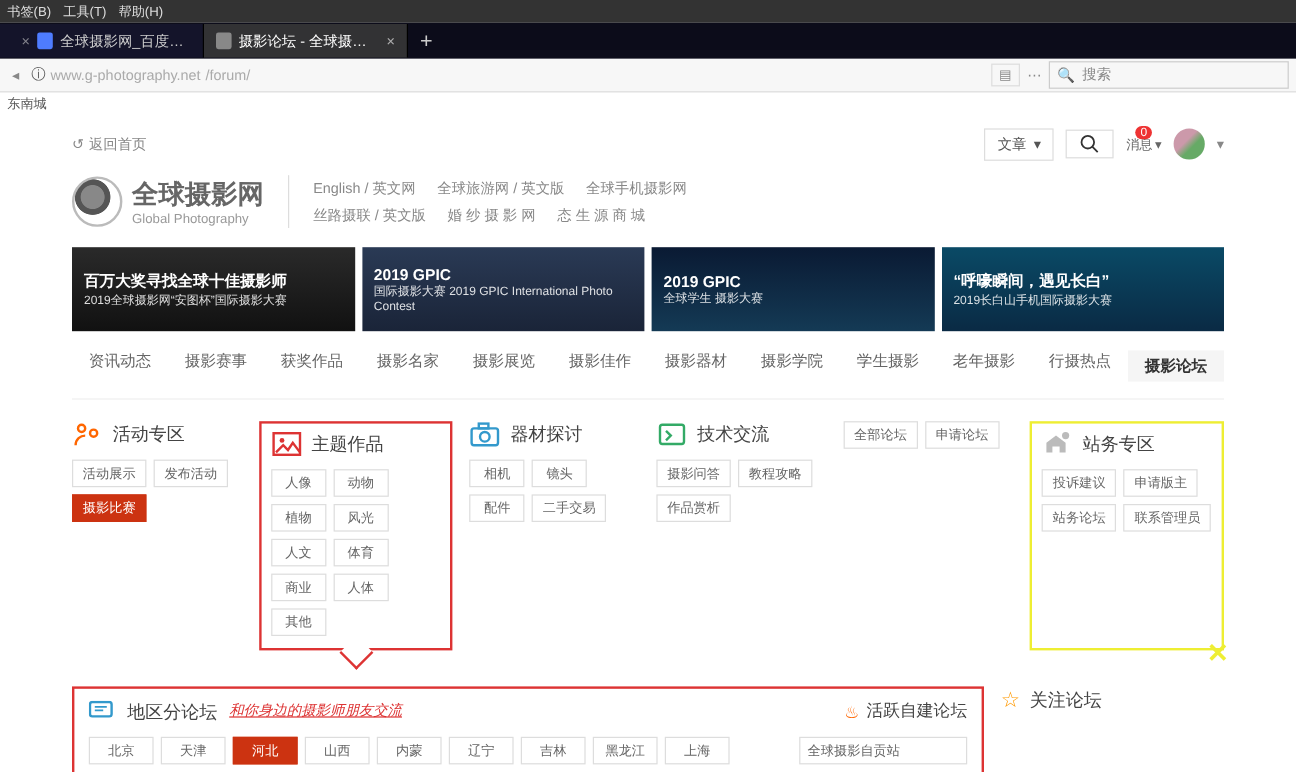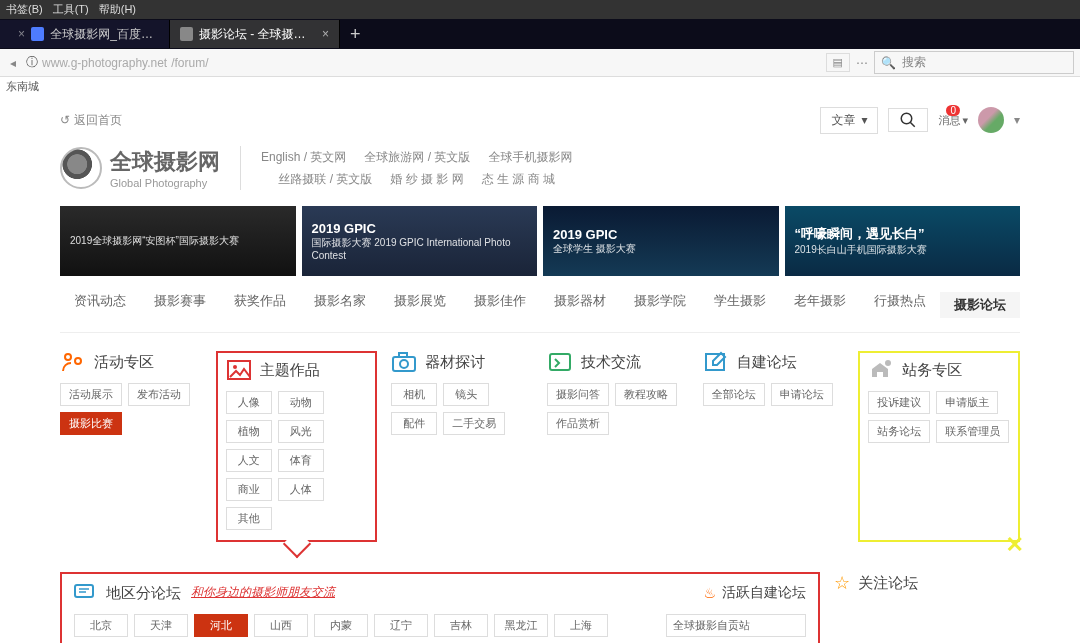--- a/index.html
+++ b/index.html
@@ -30,21 +30,21 @@
   .util .srch { border:1px solid #ddd; padding:2px 8px; width:40px; display:flex; justify-content:center;}
   .util .msg { font-size:11px; color:#666; position:relative; display:flex; align-items:center; gap:2px;}
   .util .msg .badge { background:#e33; color:#fff; border-radius:8px; padding:0 4px; font-size:10px; position:absolute; top:-8px; right:8px;}
   .util .avatar { width:26px;height:26px;border-radius:50%; background:linear-gradient(135deg,#c9a 40%,#6a6 60%);}
   .header { display:flex; align-items:center; gap:20px; padding:10px 0 16px;}
   .logo { display:flex; align-items:center; gap:8px;}
   .logo .mark { width:42px;height:42px;border-radius:50%; background:radial-gradient(circle at 40% 40%, #888 30%, #555 32%, #555 45%, transparent 47%); border:2px solid #bbb;}
   .logo .txt .cn{ font-size:22px; font-weight:bold; color:#666;}
   .logo .txt .en{ font-size:11px; color:#999;}
   .hdlinks { border-left:1px solid #ddd; padding-left:20px; font-size:12px; color:#888; line-height:22px;}
-  .hdlinks .row{ display:flex; gap:18px;justify-content:center;}
+  .hdlinks .row{ display:flex; gap:18px;}
   .hdlinks a{ color:#888; text-decoration:none;}
   .banners { display:flex; gap:6px; margin-bottom:6px;}
   .banner { flex:1; height:70px; color:#fff; font-size:11px; display:flex; flex-direction:column; justify-content:center; padding:6px 10px; position:relative; overflow:hidden;}
   .b1{ background:linear-gradient(#2a2a2a,#111);} 
   .b2{ background:linear-gradient(#2a3a55,#1a2438);} 
   .b3{ background:linear-gradient(#0a1a33,#143a55);} 
   .b4{ background:linear-gradient(#0a4a66,#0a2a44);} 
   .banner .t1{font-size:13px;font-weight:bold;}
   .banner .t2{font-size:10px;opacity:.85;}
   .mainnav { display:flex; border-bottom:1px solid #eee; padding:10px 0 14px; gap:0;}
@@ -159,20 +159,21 @@
       <div class="row">
         <a>丝路摄联 / 英文版</a>
         <a>婚 纱 摄 影 网</a>
         <a>态 生 源 商 城</a>
       </div>
     </div>
   </div>
 
   <div class="banners">
     <div class="banner b1">
+        <div class="t1">百万大奖寻找全球十佳摄影师</div>
         <div class="t2">2019全球摄影网“安图杯”国际摄影大赛</div>
       </div>
     <div class="banner b2">
         <div class="t1">2019 GPIC</div>
         <div class="t2">国际摄影大赛  2019 GPIC International Photo Contest</div>
       </div>
     <div class="banner b3">
         <div class="t1">2019 GPIC</div>
         <div class="t2">全球学生 摄影大赛</div>
       </div>
@@ -266,29 +267,20 @@
           </span>
           <span>技术交流</span>
         </div>
         <div class="tags">
           <span class="tag">摄影问答</span>
           <span class="tag">教程攻略</span>
           <span class="tag">作品赏析</span>
         </div>
       </div>
       <div class="cat">
-        <div class="hd">
-          <span class="ico">
-            <svg width="26" height="22">
-              <rect x="3" y="3" width="18" height="16" fill="none" stroke="#39c" stroke-width="2"></rect>
-              <path d="M18 2l4 4-8 8-4 0 0-4z" fill="none" stroke="#39c" stroke-width="2"></path>
-            </svg>
-          </span>
-          <span>自建论坛</span>
-        </div>
         <div class="tags">
           <span class="tag">全部论坛</span>
           <span class="tag">申请论坛</span>
         </div>
       </div>
       <div class="cat boxed-yel">
         <div class="hd">
           <span class="ico">
             <svg width="26" height="22">
               <path d="M4 10l8-6 8 6v8h-5v-5h-6v5h-5z" fill="#bbb"></path>

